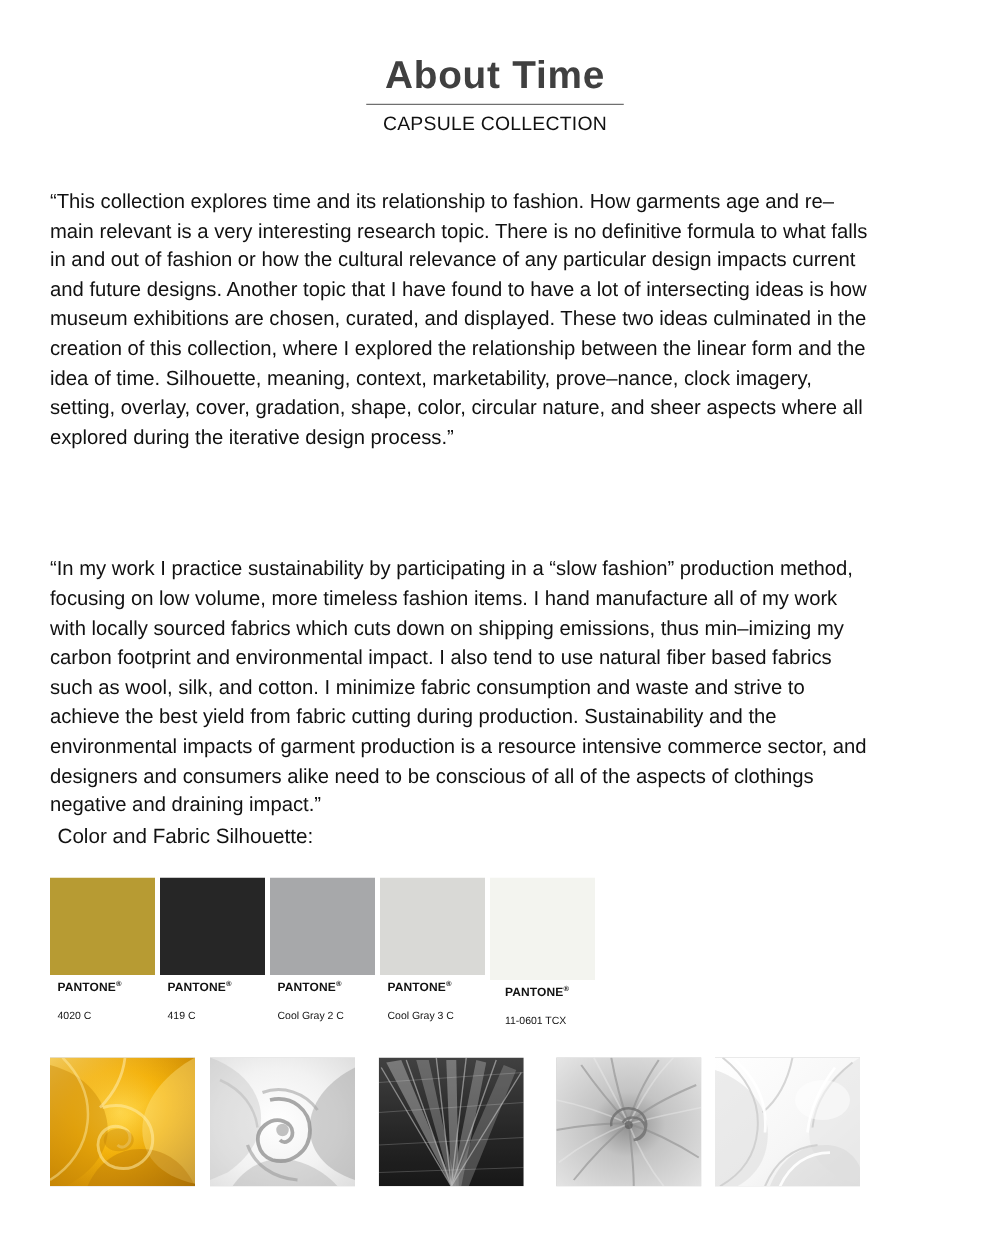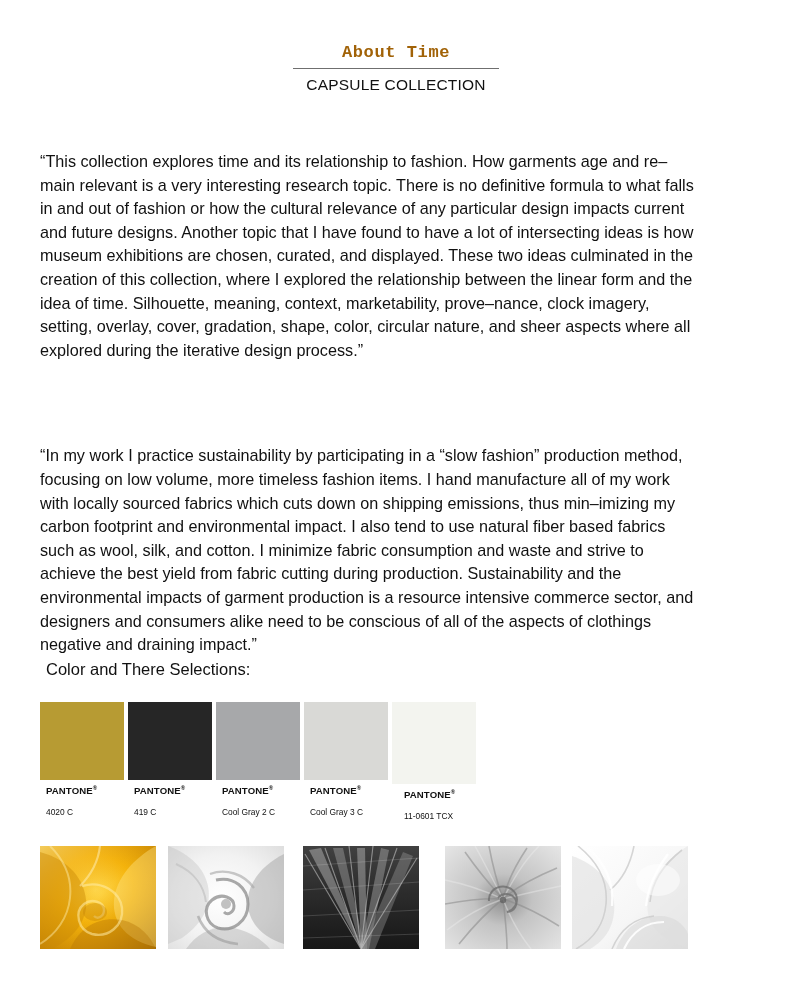--- a/index.html
+++ b/index.html
@@ -25,27 +25,27 @@
 
   
   .masthead {
     position: absolute;
     left: 0;
     top: 44px;
     width: 792px;
     text-align: center;
   }
   .doc-title {
-    font-family: Liberation Mono, monospace;
+    font-family: Liberation Sans, sans-serif;
     font-weight: bold;
-    font-size: 17px;
+    font-size: 31px;
     letter-spacing: 0.6px;
     line-height: 1.05;
     margin: 0;
-    color: #a16207;
+    color: #404040;
   }
   .title-rule {
     width: 206px;
     height: 1px;
     background: #6f6f6f;
     margin: 6px auto 0 auto;
   }
   .doc-subtitle {
     font-family: "Liberation Sans", sans-serif;
     font-size: 15.5px;
@@ -182,21 +182,21 @@
     <div class="gap-sm"></div>
     <div class="body-copy">“This collection explores time and its relationship to fashion. How garments age and re–main relevant is a very interesting research topic. There is no definitive formula to what falls in and out of fashion or how the cultural relevance of any particular design impacts current and future designs. Another topic that I have found to have a lot of intersecting ideas is how museum exhibitions are chosen, curated, and displayed. These two ideas culminated in the creation of this collection, where I explored the relationship between the linear form and the idea of time. Silhouette, meaning, context, marketability, prove–nance, clock imagery, setting, overlay, cover, gradation, shape, color, circular nature, and sheer aspects where all explored during the iterative design process.”</div>
 
     <div class="gap-section"></div>
 
     <div class="gap-sm"></div>
     <div class="body-copy">“In my work I practice sustainability by participating in a “slow fashion” production method, focusing on low volume, more timeless fashion items. I hand manufacture all of my work with locally sourced fabrics which cuts down on shipping emissions, thus min–imizing my carbon footprint and environmental impact. I also tend to use natural fiber based fabrics such as wool, silk, and cotton. I minimize fabric consumption and waste and strive to achieve the best yield from fabric cutting during production. Sustainability and the environmental impacts of garment production is a resource intensive commerce sector, and designers and consumers alike need to be conscious of all of the aspects of clothings negative and draining impact.”</div>
   </div>
 
   <div class="selections">
-    <div class="selections-heading">Color and There Selections:</div>
+    <div class="selections-heading">Color and Fabric Silhouette:</div>
   </div>
 
   <div class="pantone-row">
 
     <div class="pantone-card pc0">
       <div class="chip" style="background: rgb(183, 155, 51);"></div>
       <div class="meta">
         <div class="pantone-brand"><span>PANTONE</span><sup>®</sup></div>
         <div class="pantone-code">4020 C</div>
 

